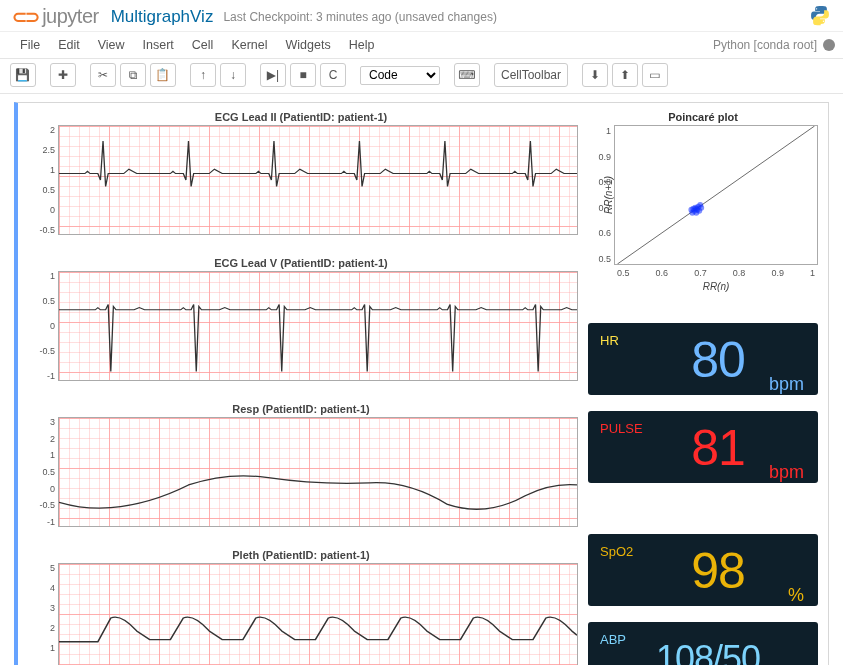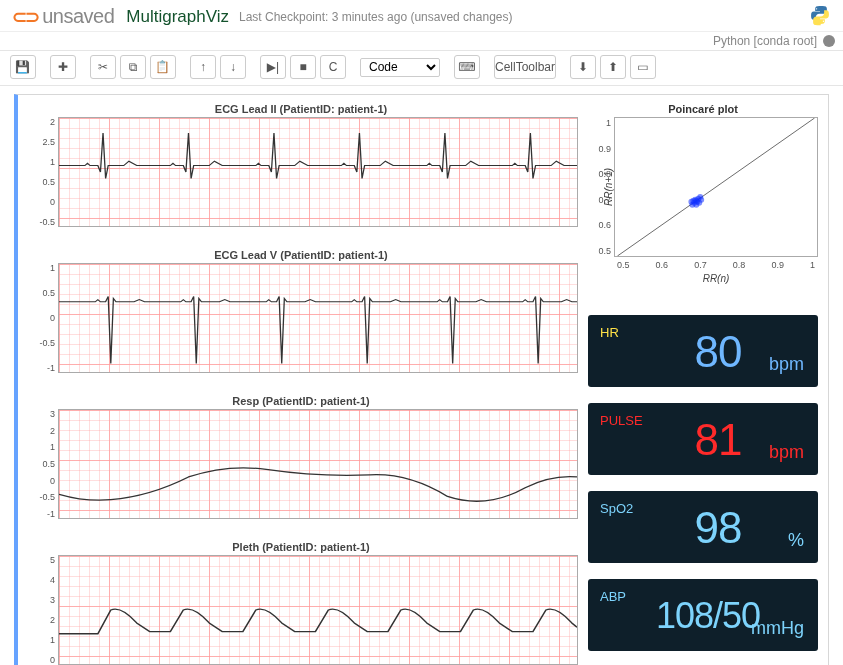--- a/index.html
+++ b/index.html
@@ -2,21 +2,21 @@
 <html><head>
 <meta charset="utf-8">
 <style>
   * { box-sizing: border-box; margin: 0; padding: 0; }
   body { font-family: "Helvetica Neue", Arial, sans-serif; font-size: 13px; color: #333; background: #fff; width: 843px; }
 
   
   .header-row { display: flex; align-items: center; padding: 4px 12px 2px 12px; }
   .jupyter-logo { display: flex; align-items: center; gap: 2px; font-size: 20px; color: #888; font-weight: 400; letter-spacing: -0.5px; }
   .jupyter-logo .loops { color: #f37726; font-weight: 700; font-size: 18px; letter-spacing: -2px; margin-right: 2px; }
-  .nb-name { font-size: 17px; color: #14532d; margin-left: 12px; }
+  .nb-name { font-size: 17px; color: #0369a1; margin-left: 12px; }
   .ckpt { font-size: 12px; color: #888; margin-left: 10px; }
   .py-icon { margin-left: auto; }
   .kernel-row { display: flex; align-items: center; border-top: 1px solid #eee; border-bottom: 1px solid #e5e5e5; padding: 2px 8px 2px 8px; font-size: 12px; color: #888; }
   .kernel-row .spacer { flex: 1; }
   .kernel-dot { display: inline-block; width: 12px; height: 12px; border-radius: 50%; background: #888; margin-left: 6px; }
 
   
   .menubar { display: flex; gap: 18px; padding: 4px 12px; font-size: 12.5px; color: #555; }
   .menubar span { cursor: default; }
 
@@ -49,49 +49,59 @@
   .poincare { border: 1px solid #aaa; height: 140px; position: relative; }
   .poincare-title { font-size: 11px; font-weight: 700; text-align: center; margin-bottom: 2px; }
   .poincare .xaxis { position: absolute; left: 0; right: 0; bottom: -28px; text-align: center; font-size: 10px; font-style: italic; color: #444; }
   .poincare .yaxis { position: absolute; left: -26px; top: 50%; transform: translateY(-50%) rotate(-90deg); font-size: 10px; font-style: italic; color: #444; }
   .poincare .ticks-x { position: absolute; left: 0; right: 0; bottom: -14px; display: flex; justify-content: space-between; font-size: 9px; color: #555; padding: 0 2px; }
   .poincare .ticks-y { position: absolute; top: 0; bottom: 0; left: -22px; display: flex; flex-direction: column-reverse; justify-content: space-between; font-size: 9px; color: #555; text-align: right; width: 18px; }
 
   
   .tile { background: #0e1f2a; border-radius: 3px; padding: 8px 14px 6px 14px; height: 72px; display: flex; align-items: center; position: relative; }
   .tile .lbl { font-size: 13px; font-weight: 500; position: absolute; left: 12px; top: 10px; }
-  .tile .val { font-size: 44px; font-weight: 400; margin-left: auto; margin-right: auto; padding-left: 30px; letter-spacing: -1px; }
-  .tile .unit { font-size: 18px; position: absolute; right: 14px; bottom: 12px; }
+  .tile .val { font-size: 50px; font-weight: 400; margin-left: auto; margin-right: auto; padding-left: 30px; letter-spacing: -1px; }
+  .tile .unit { font-size: 18px; position: absolute; right: 14px; bottom: 0; }
   .hr  { color: #6fb7ff; } .hr .lbl { color: #fde047; }
   .pls { color: #ff2a2a; }
-  .spo { color: #7dd3fc; }
+  .spo { color: #eab308; margin-top: 35px; }
   .abp { color: #7dd3fc; }
   .abp .val { font-size: 36px; padding-left: 10px; }
 </style>
 </head>
 <body>
 
 <div class="header-row">
   <div class="jupyter-logo">
     <span class="loops">⊂⊃</span>
-    <span>unsaved</span>
+    <span>jupyter</span>
   </div>
   <span class="nb-name">MultigraphViz</span>
   <span class="ckpt">Last Checkpoint: 3 minutes ago (unsaved changes)</span>
   <span class="py-icon">
     <svg width="22" height="22" viewBox="0 0 32 32">
         <path fill="#3776ab" d="M15 3c-4 0-6 1-6 4v3h7v1H7c-3 0-4 2-4 6s1 6 4 6h3v-4c0-3 2-5 5-5h6c3 0 5-2 5-5V7c0-3-2-4-6-4h-5z"></path>
         <circle fill="#fff" cx="11" cy="7" r="1"></circle>
         <path fill="#ffe052" d="M17 29c4 0 6-1 6-4v-3h-7v-1h9c3 0 4-2 4-6s-1-6-4-6h-3v4c0 3-2 5-5 5h-6c-3 0-5 2-5 5v4c0 3 2 4 6 4h5z"></path>
         <circle fill="#fff" cx="21" cy="25" r="1"></circle>
       </svg>
   </span>
 </div>
 
 <div class="kernel-row">
+  <div class="menubar">
+    <span>File</span>
+    <span>Edit</span>
+    <span>View</span>
+    <span>Insert</span>
+    <span>Cell</span>
+    <span>Kernel</span>
+    <span>Widgets</span>
+    <span>Help</span>
+  </div>
   <span class="spacer"></span>
   <span>Python [conda root]</span>
   <span class="kernel-dot"></span>
 </div>
 
 <div class="toolbar">
   <span class="tbtn">💾</span>
   <span class="tsep"></span>
   <span class="tbtn">✚</span>
   <span class="tsep"></span>
@@ -105,21 +115,21 @@
   <span class="tbtn">▶|</span>
   <span class="tbtn">■</span>
   <span class="tbtn">C</span>
   <span class="tsep"></span>
   <select class="tselect">
     <option>Code</option>
   </select>
   <span class="tsep"></span>
   <span class="tbtn">⌨</span>
   <span class="tsep"></span>
-  <span class="tbtn" style="width:auto;padding:0 0">CellToolbar</span>
+  <span class="tbtn" style="width:auto;padding:0 6px">CellToolbar</span>
   <span class="tsep"></span>
   <span class="tbtn">⬇</span>
   <span class="tbtn">⬆</span>
   <span class="tbtn">▭</span>
 </div>
 
 <div class="nb-area">
   <div class="cell">
     <div class="output-area">
 

